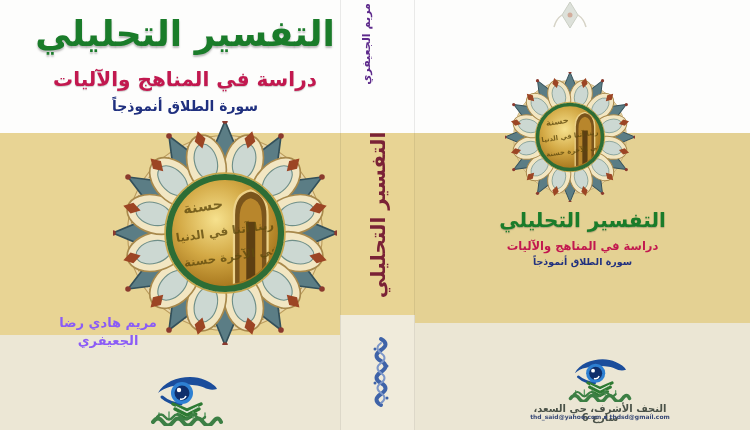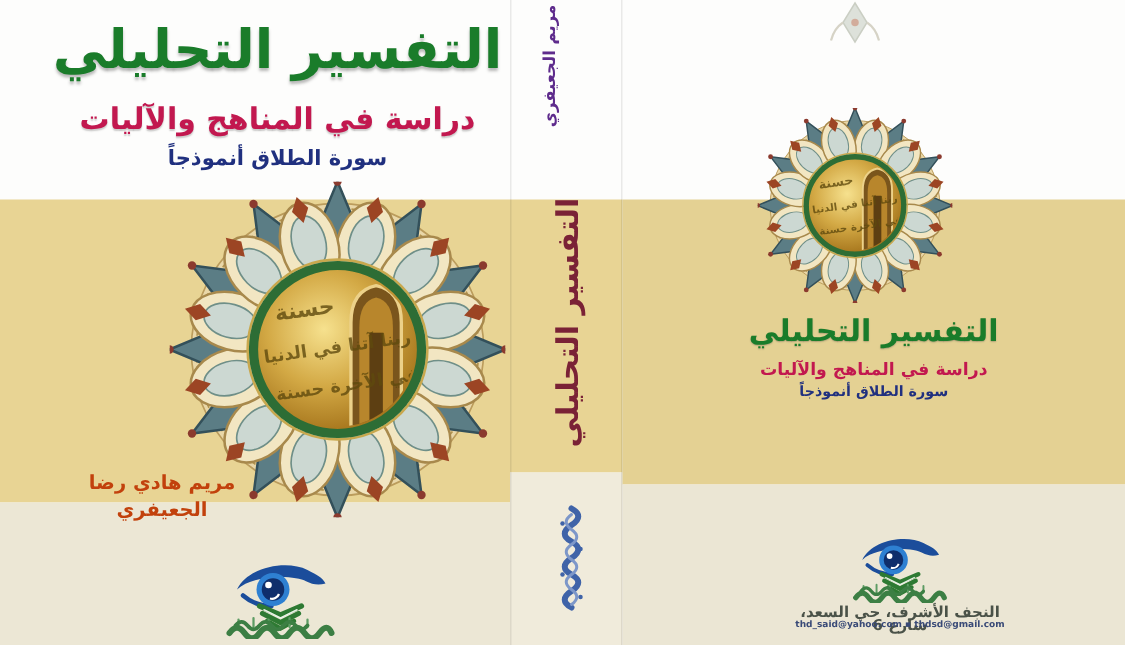--- a/index.html
+++ b/index.html
@@ -20,21 +20,21 @@
   
   #front-title{left:15px;top:6px;width:340px;height:56px;line-height:56px;
     font-size:36px;font-weight:700;color:#1a7c2a;
     text-shadow:0 2px 2px rgba(60,60,60,.35);}
   #front-subtitle{left:15px;top:64px;width:340px;height:30px;line-height:30px;
     font-size:20px;font-weight:700;color:#c2184f;
     text-shadow:0 1px 1px rgba(60,60,60,.25);}
   #front-tagline{left:15px;top:95px;width:340px;height:22px;line-height:22px;
     font-size:14px;font-weight:700;color:#20307f;}
   #front-author{left:28px;top:314px;width:160px;height:18px;line-height:18px;
-    font-size:13px;font-weight:700;color:#c2410c;}
+    font-size:13px;font-weight:700;color:#8b5cf6;}
   
   #spine-author{left:321px;top:37px;width:90px;height:14px;
     font-size:11px;font-weight:700;color:#5e2b8c;}
   #spine-title{left:298px;top:202px;width:160px;height:26px;
     font-size:20px;font-weight:700;color:#7a2236;}
   
   #back-title{left:415px;top:206px;width:335px;height:28px;line-height:28px;
     font-size:20px;font-weight:700;color:#1a7c2a;
     text-shadow:0 1px 1px rgba(60,60,60,.3);}
   #back-subtitle{left:415px;top:238px;width:335px;height:16px;line-height:16px;

